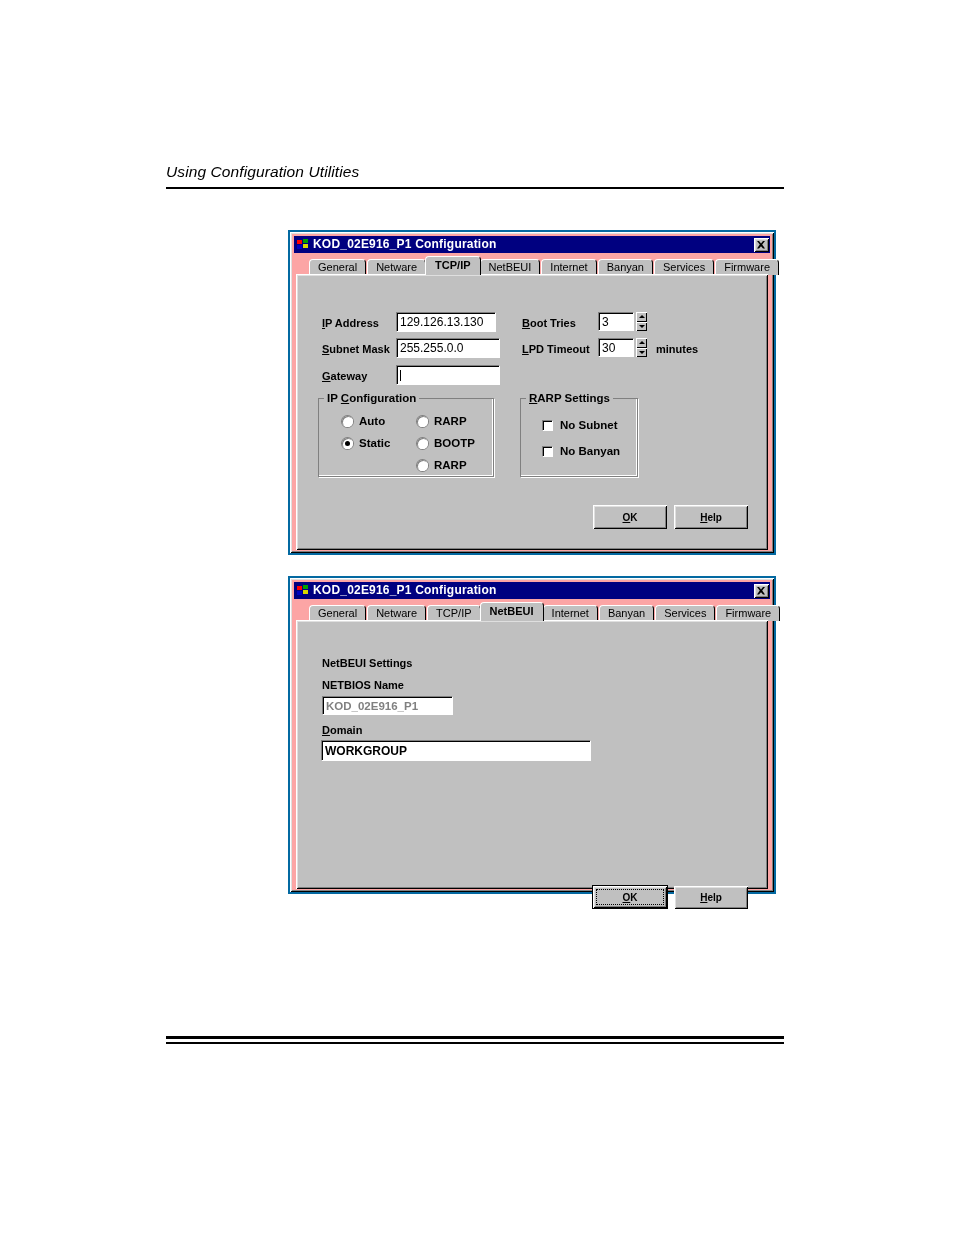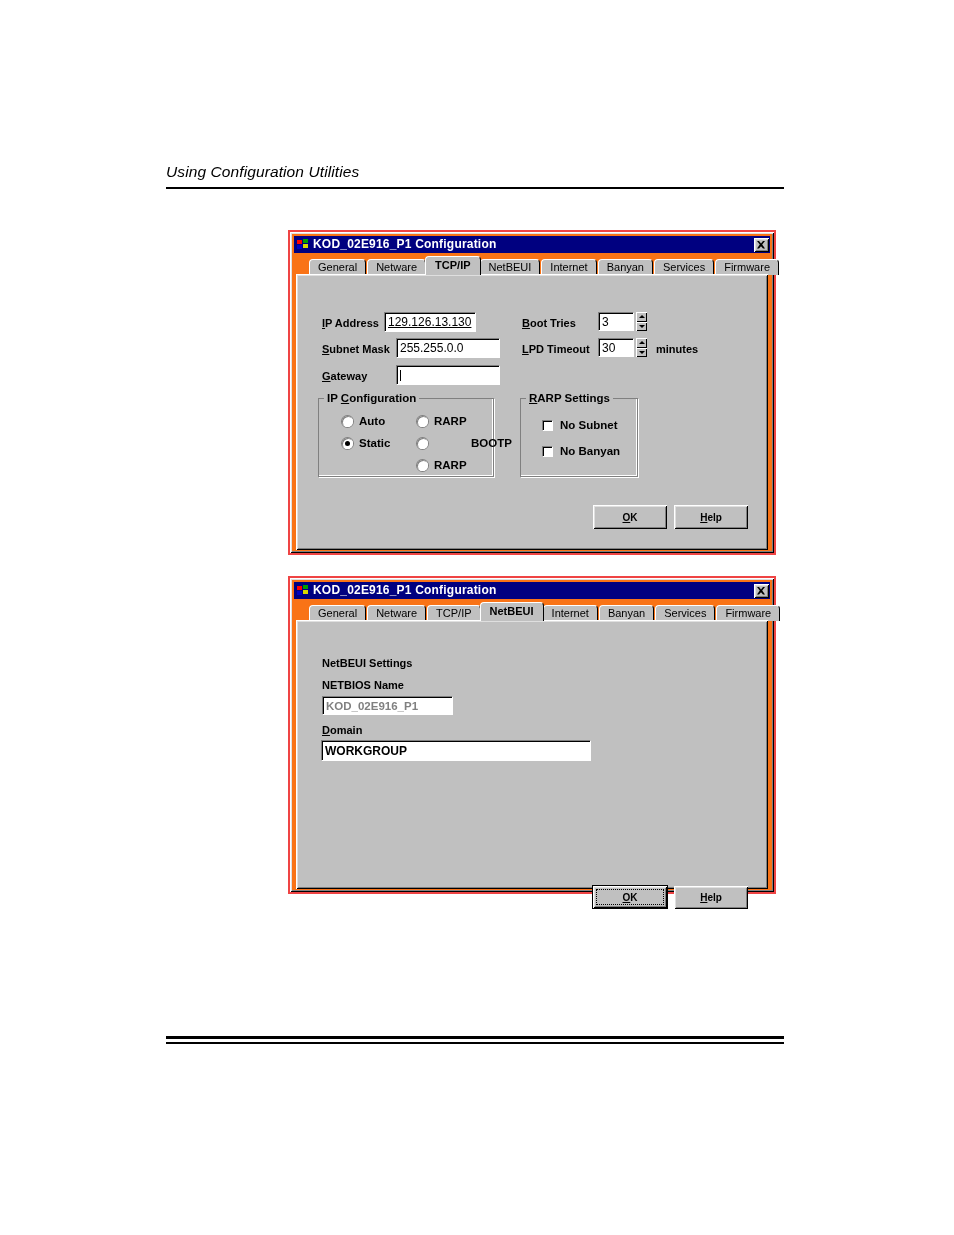--- a/index.html
+++ b/index.html
@@ -18,22 +18,22 @@
   }
   .head-rule{
     position:absolute;left:166px;top:187px;width:618px;height:2px;background:#000;
   }
   .foot-rule-a{position:absolute;left:166px;top:1036px;width:618px;height:3px;background:#000;}
   .foot-rule-b{position:absolute;left:166px;top:1042px;width:618px;height:2px;background:#000;}
 
   
   .dlg{
     position:absolute;
-    background:#f97316;
-    border:2px solid #ef4444;
+    background:#fca5a5;
+    border:2px solid #0369a1;
     box-shadow:
       inset  1px  1px 0 0 #ffffff,
       inset -1px -1px 0 0 #000000,
       inset  2px  2px 0 0 #dfdfdf,
       inset -2px -2px 0 0 #808080;
     box-sizing:border-box;
   }
   .dlg-inner{position:absolute;left:4px;top:4px;right:4px;bottom:4px;}
 
   .titlebar{
@@ -220,21 +220,21 @@
         <div class="tab">Banyan</div>
         <div class="tab">Services</div>
         <div class="tab">Firmware</div>
       </div>
 
       <div class="panel" style="top:38px;height:276px;">
 
         <div class="lbl" style="left:26px;top:43px;">
           <u>I</u>P Address
         </div>
-        <div class="txtfield" style="left:88px;top:38px;width:92px;height:20px;text-decoration:underline;">129.126.13.130</div>
+        <div class="txtfield" style="left:100px;top:38px;width:100px;height:20px;">129.126.13.130</div>
 
         <div class="lbl" style="left:26px;top:69px;">
           <u>S</u>ubnet Mask
         </div>
         <div class="txtfield" style="left:100px;top:64px;width:104px;height:20px;">255.255.0.0</div>
 
         <div class="lbl" style="left:26px;top:96px;">
           <u>G</u>ateway
         </div>
         <div class="txtfield" style="left:100px;top:91px;width:104px;height:20px;">
@@ -270,21 +270,21 @@
           <span>Auto</span>
         </div>
         <div class="radio on" style="left:46px;top:163px;">
           <span class="dot"></span>
           <span>Static</span>
         </div>
         <div class="radio" style="left:121px;top:141px;">
           <span class="dot"></span>
           <span>RARP</span>
         </div>
-        <div class="radio" style="left:121px;top:163px;gap:37px;">
+        <div class="radio" style="left:121px;top:163px;">
           <span class="dot"></span>
           <span>BOOTP</span>
         </div>
         <div class="radio" style="left:121px;top:185px;">
           <span class="dot"></span>
           <span>RARP</span>
         </div>
 
         <div class="group" style="left:224px;top:124px;width:118px;height:79px;"></div>
         <div class="group-title" style="left:230px;top:119px;">

